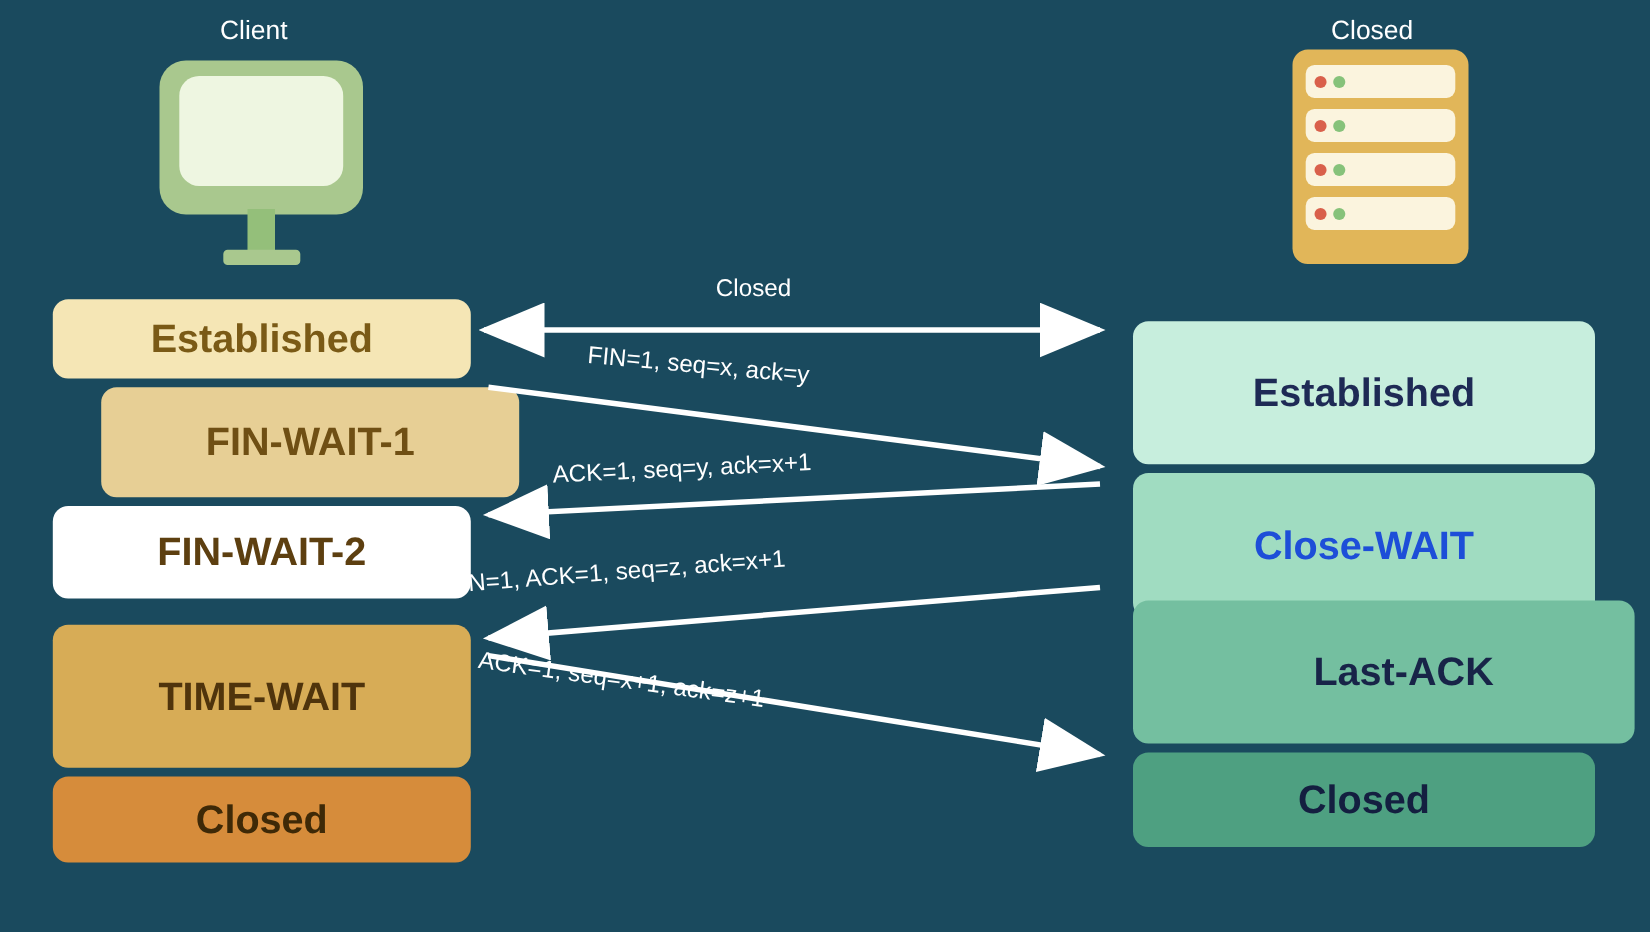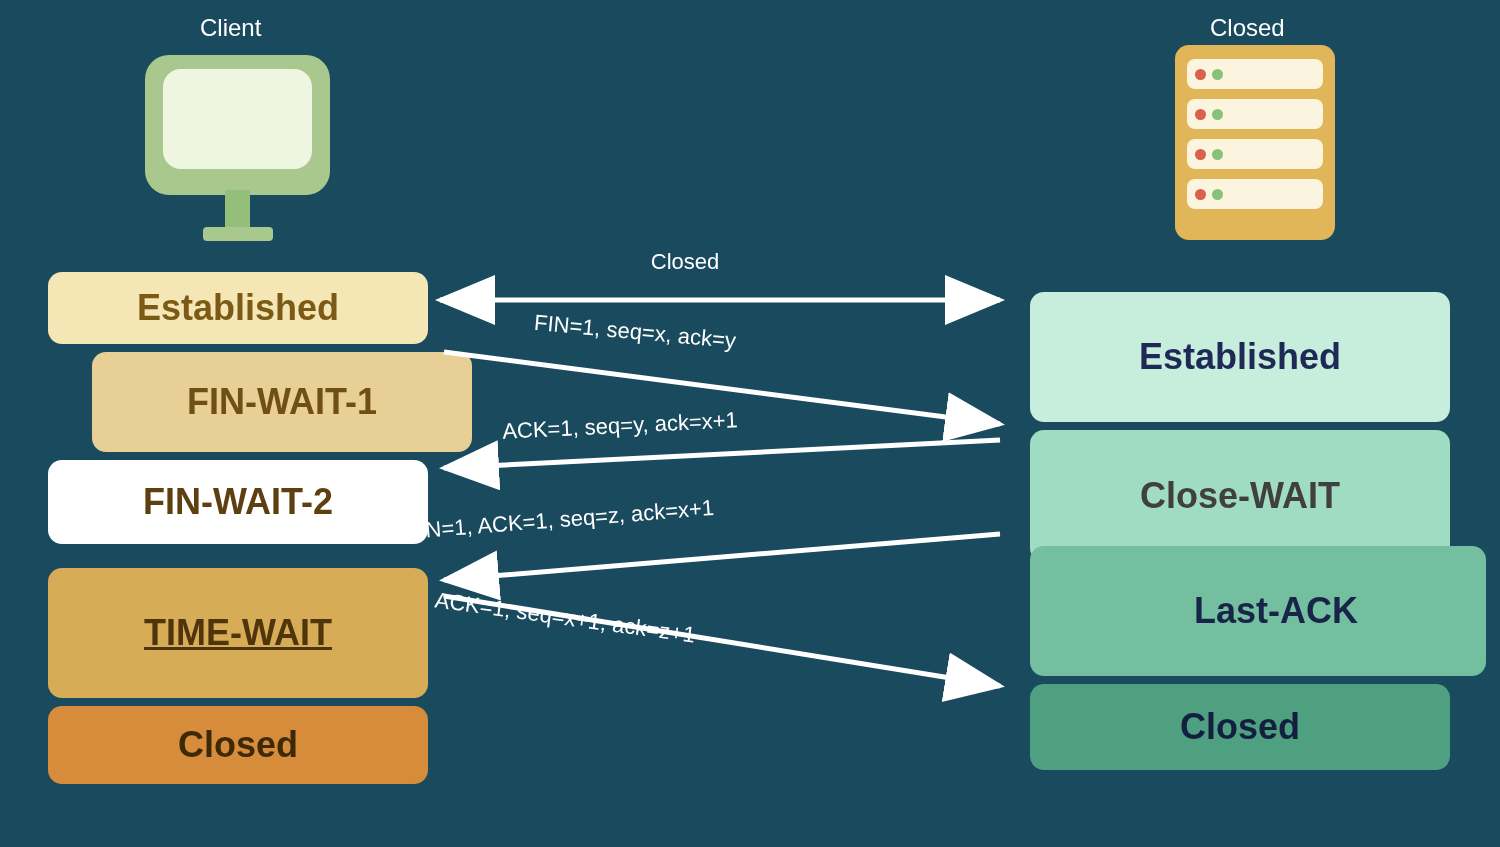--- a/index.html
+++ b/index.html
@@ -53,26 +53,26 @@
     <div class="slot">
         <span class="led r"></span>
         <span class="led g"></span>
       </div>
   </div>
 
   <div id="client-col" class="client">
       <div class="state" style="left: 48px; top: 272px; height: 72px; background: rgb(245, 230, 181); color: rgb(122, 90, 22);">Established</div>
       <div class="state" style="left: 48px; top: 352px; height: 100px; background: rgb(231, 207, 149); color: rgb(111, 79, 20); margin-left: 44px;">FIN-WAIT-1</div>
       <div class="state" style="left: 48px; top: 460px; height: 84px; background: #ffffff; color: rgb(93, 63, 16);">FIN-WAIT-2</div>
-      <div class="state" style="left: 48px; top: 568px; height: 130px; background: rgb(215, 172, 86); color: rgb(79, 52, 12); text-decoration: underline;">TIME-WAIT</div>
+      <div class="state" style="left: 48px; top: 568px; height: 130px; background: rgb(215, 172, 86); color: rgb(79, 52, 12);">TIME-WAIT</div>
       <div class="state" style="left: 48px; top: 706px; height: 78px; background: rgb(214, 140, 59); color: rgb(62, 41, 7);">Closed</div>
     </div>
   <div id="server-col" class="server">
       <div class="state" style="left: 1030px; top: 292px; height: 130px; background: rgb(199, 238, 221); color: rgb(30, 42, 85);">Established</div>
-      <div class="state" style="left: 1030px; top: 430px; height: 132px; background: rgb(160, 220, 193); color: #404040;">Close-WAIT</div>
+      <div class="state" style="left: 1030px; top: 430px; height: 132px; background: rgb(160, 220, 193); color: #1d4ed8;">Close-WAIT</div>
       <div class="state" style="left: 1030px; top: 546px; height: 130px; background: rgb(116, 191, 160); color: rgb(24, 36, 72); padding-left: 36px;">Last-ACK</div>
       <div class="state" style="left: 1030px; top: 684px; height: 86px; background: rgb(78, 160, 129); color: rgb(20, 31, 64);">Closed</div>
     </div>
 
   <svg class="arrows">
     <defs>
       <marker id="ahR" markerWidth="14" markerHeight="14" refX="11" refY="5" orient="auto">
         <path d="M0,0 L12,5 L0,10 Z" fill="#ffffff"></path>
       </marker>
       <marker id="ahL" markerWidth="14" markerHeight="14" refX="1" refY="5" orient="auto">

